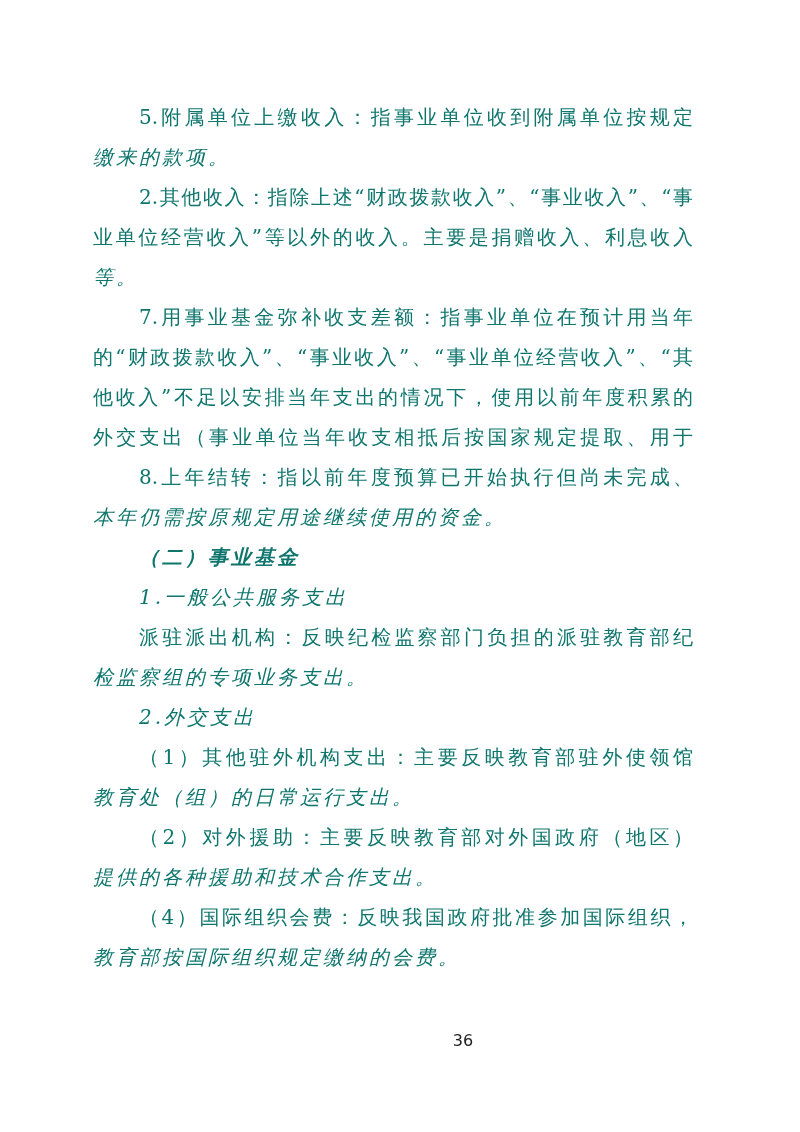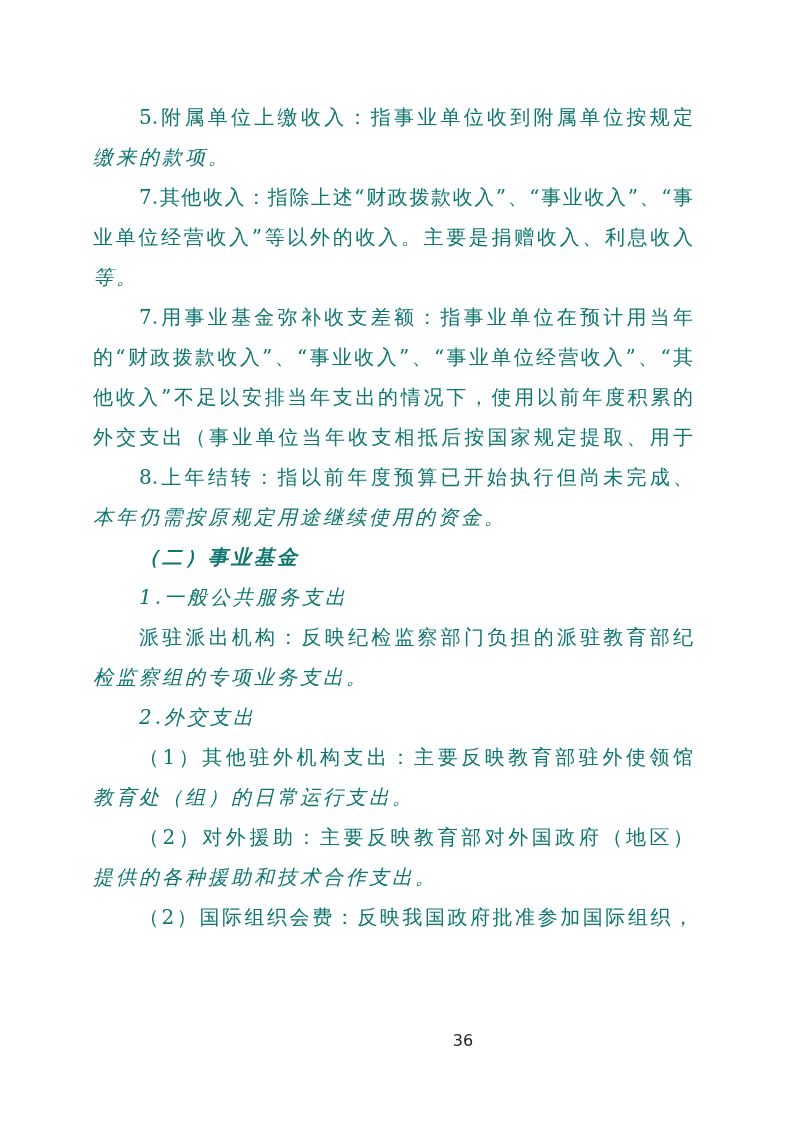--- a/index.html
+++ b/index.html
@@ -67,34 +67,35 @@
     margin-left: 47px;
   }
 </style>
 </head>
 <body>
 
 <div class="page">
   <main class="body-text">
       <div class="line fill indent">5.附属单位上缴收入：指事业单位收到附属单位按规定</div>
       <div class="line plain">缴来的款项。</div>
-      <div class="line fill indent">7.其他收入：指除上述“财政拨款收入”、“事业收入”、“事</div>
+      <div class="line fill indent">2.其他收入：指除上述“财政拨款收入”、“事业收入”、“事</div>
       <div class="line fill">业单位经营收入”等以外的收入。主要是捐赠收入、利息收入</div>
       <div class="line plain">等。</div>
       <div class="line fill indent">7.用事业基金弥补收支差额：指事业单位在预计用当年</div>
       <div class="line fill">的“财政拨款收入”、“事业收入”、“事业单位经营收入”、“其</div>
       <div class="line fill">他收入”不足以安排当年支出的情况下，使用以前年度积累的</div>
       <div class="line fill">外交支出（事业单位当年收支相抵后按国家规定提取、用于</div>
       <div class="line fill indent">8.上年结转：指以前年度预算已开始执行但尚未完成、</div>
       <div class="line plain">本年仍需按原规定用途继续使用的资金。</div>
       <div class="line plain indent bold">（二）事业基金</div>
       <div class="line plain indent">1.一般公共服务支出</div>
       <div class="line fill indent">派驻派出机构：反映纪检监察部门负担的派驻教育部纪</div>
       <div class="line plain">检监察组的专项业务支出。</div>
       <div class="line plain indent">2.外交支出</div>
       <div class="line fill indent">（1）其他驻外机构支出：主要反映教育部驻外使领馆</div>
       <div class="line plain">教育处（组）的日常运行支出。</div>
       <div class="line fill indent">（2）对外援助：主要反映教育部对外国政府（地区）</div>
       <div class="line plain">提供的各种援助和技术合作支出。</div>
-      <div class="line fill indent">（2）国际组织会费：反映我国政府批准参加国际组织，</div>
+      <div class="line fill indent">（4）国际组织会费：反映我国政府批准参加国际组织，</div>
+      <div class="line plain">教育部按国际组织规定缴纳的会费。</div>
     </main>
   <div class="page-number">36</div>
 </div>
 
 </body></html>

